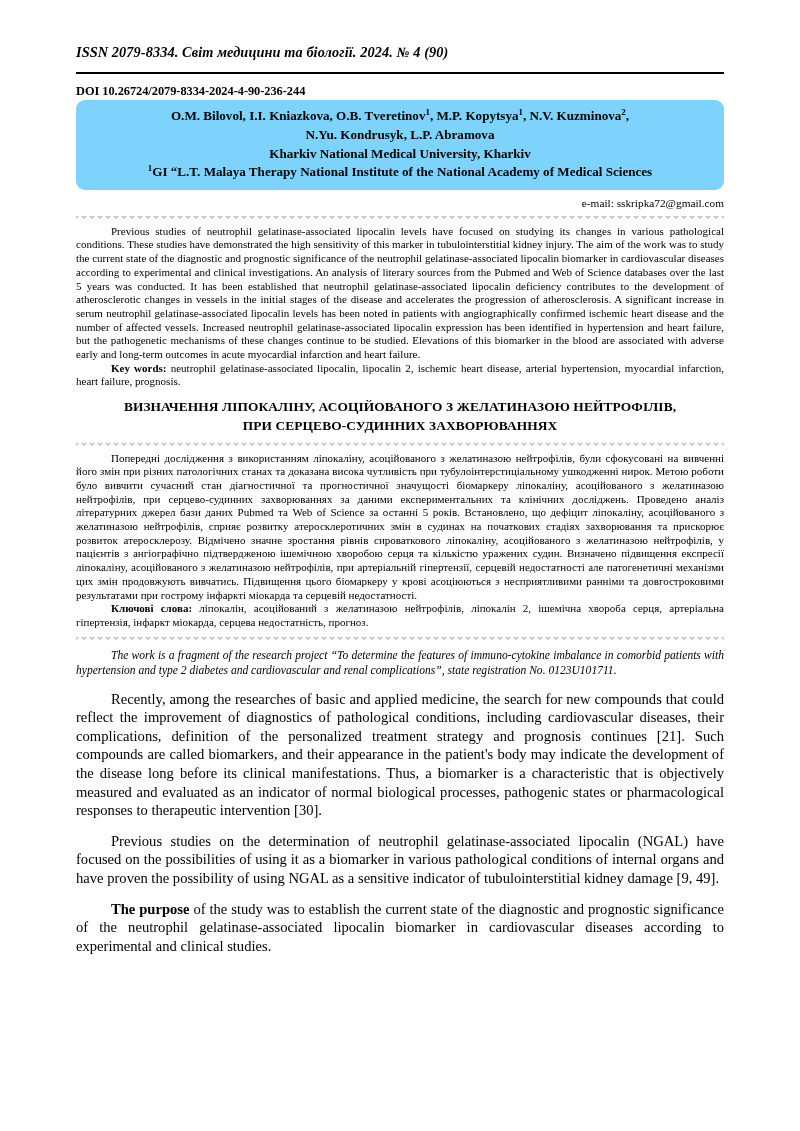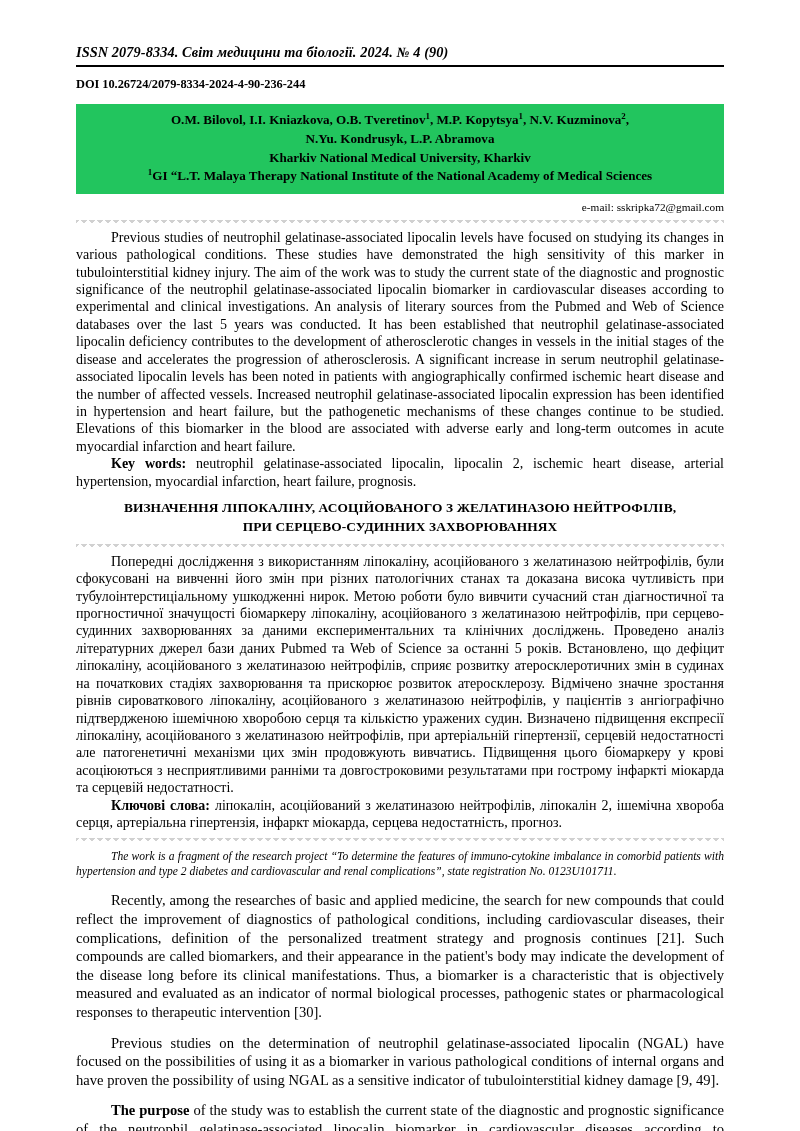--- a/index.html
+++ b/index.html
@@ -29,44 +29,44 @@
     width: 648px;
   }
 
   
   .running-head {
     font-style: italic;
     font-weight: bold;
     font-size: 14.3px;
     letter-spacing: 0.1px;
     line-height: 1.25;
-    padding-bottom: 3px;
+    padding-bottom: 10px;
   }
   .head-rule {
     border-bottom: 2.5px solid #000;
     margin-bottom: 9px;
   }
 
   
   .doi-line {
     font-weight: bold;
     font-size: 12.4px;
     line-height: 1.42;
     letter-spacing: -0.05px;
   }
 
   
   .author-band {
-    background: #22c55e;
-    margin-top: 11px;
+    background: #7dd3fc;
     padding: 7px 14px 8px 14px;
     text-align: center;
     font-weight: bold;
     font-size: 13.1px;
     line-height: 1.42;
+    border-radius: 9px;
   }
   .author-band sup {
     font-size: 0.68em;
     vertical-align: super;
     line-height: 0;
   }
 
   
   .main-title {
     text-align: center;
@@ -90,21 +90,21 @@
     background-position: 0 center;
     background-size: 8px 6px;
     background-image:
       linear-gradient(135deg, #c9c9c9 25%, transparent 25%),
       linear-gradient(225deg, #c9c9c9 25%, transparent 25%);
     opacity: 0.85;
   }
 
   
   .abstract {
-    font-size: 14px;
+    font-size: 11px;
     line-height: 1.245;
     text-align: justify;
     text-indent: 35px;
     margin: 0;
   }
   .abstract b { font-weight: bold; }
 
   .kw { text-indent: 35px; }
 
   

